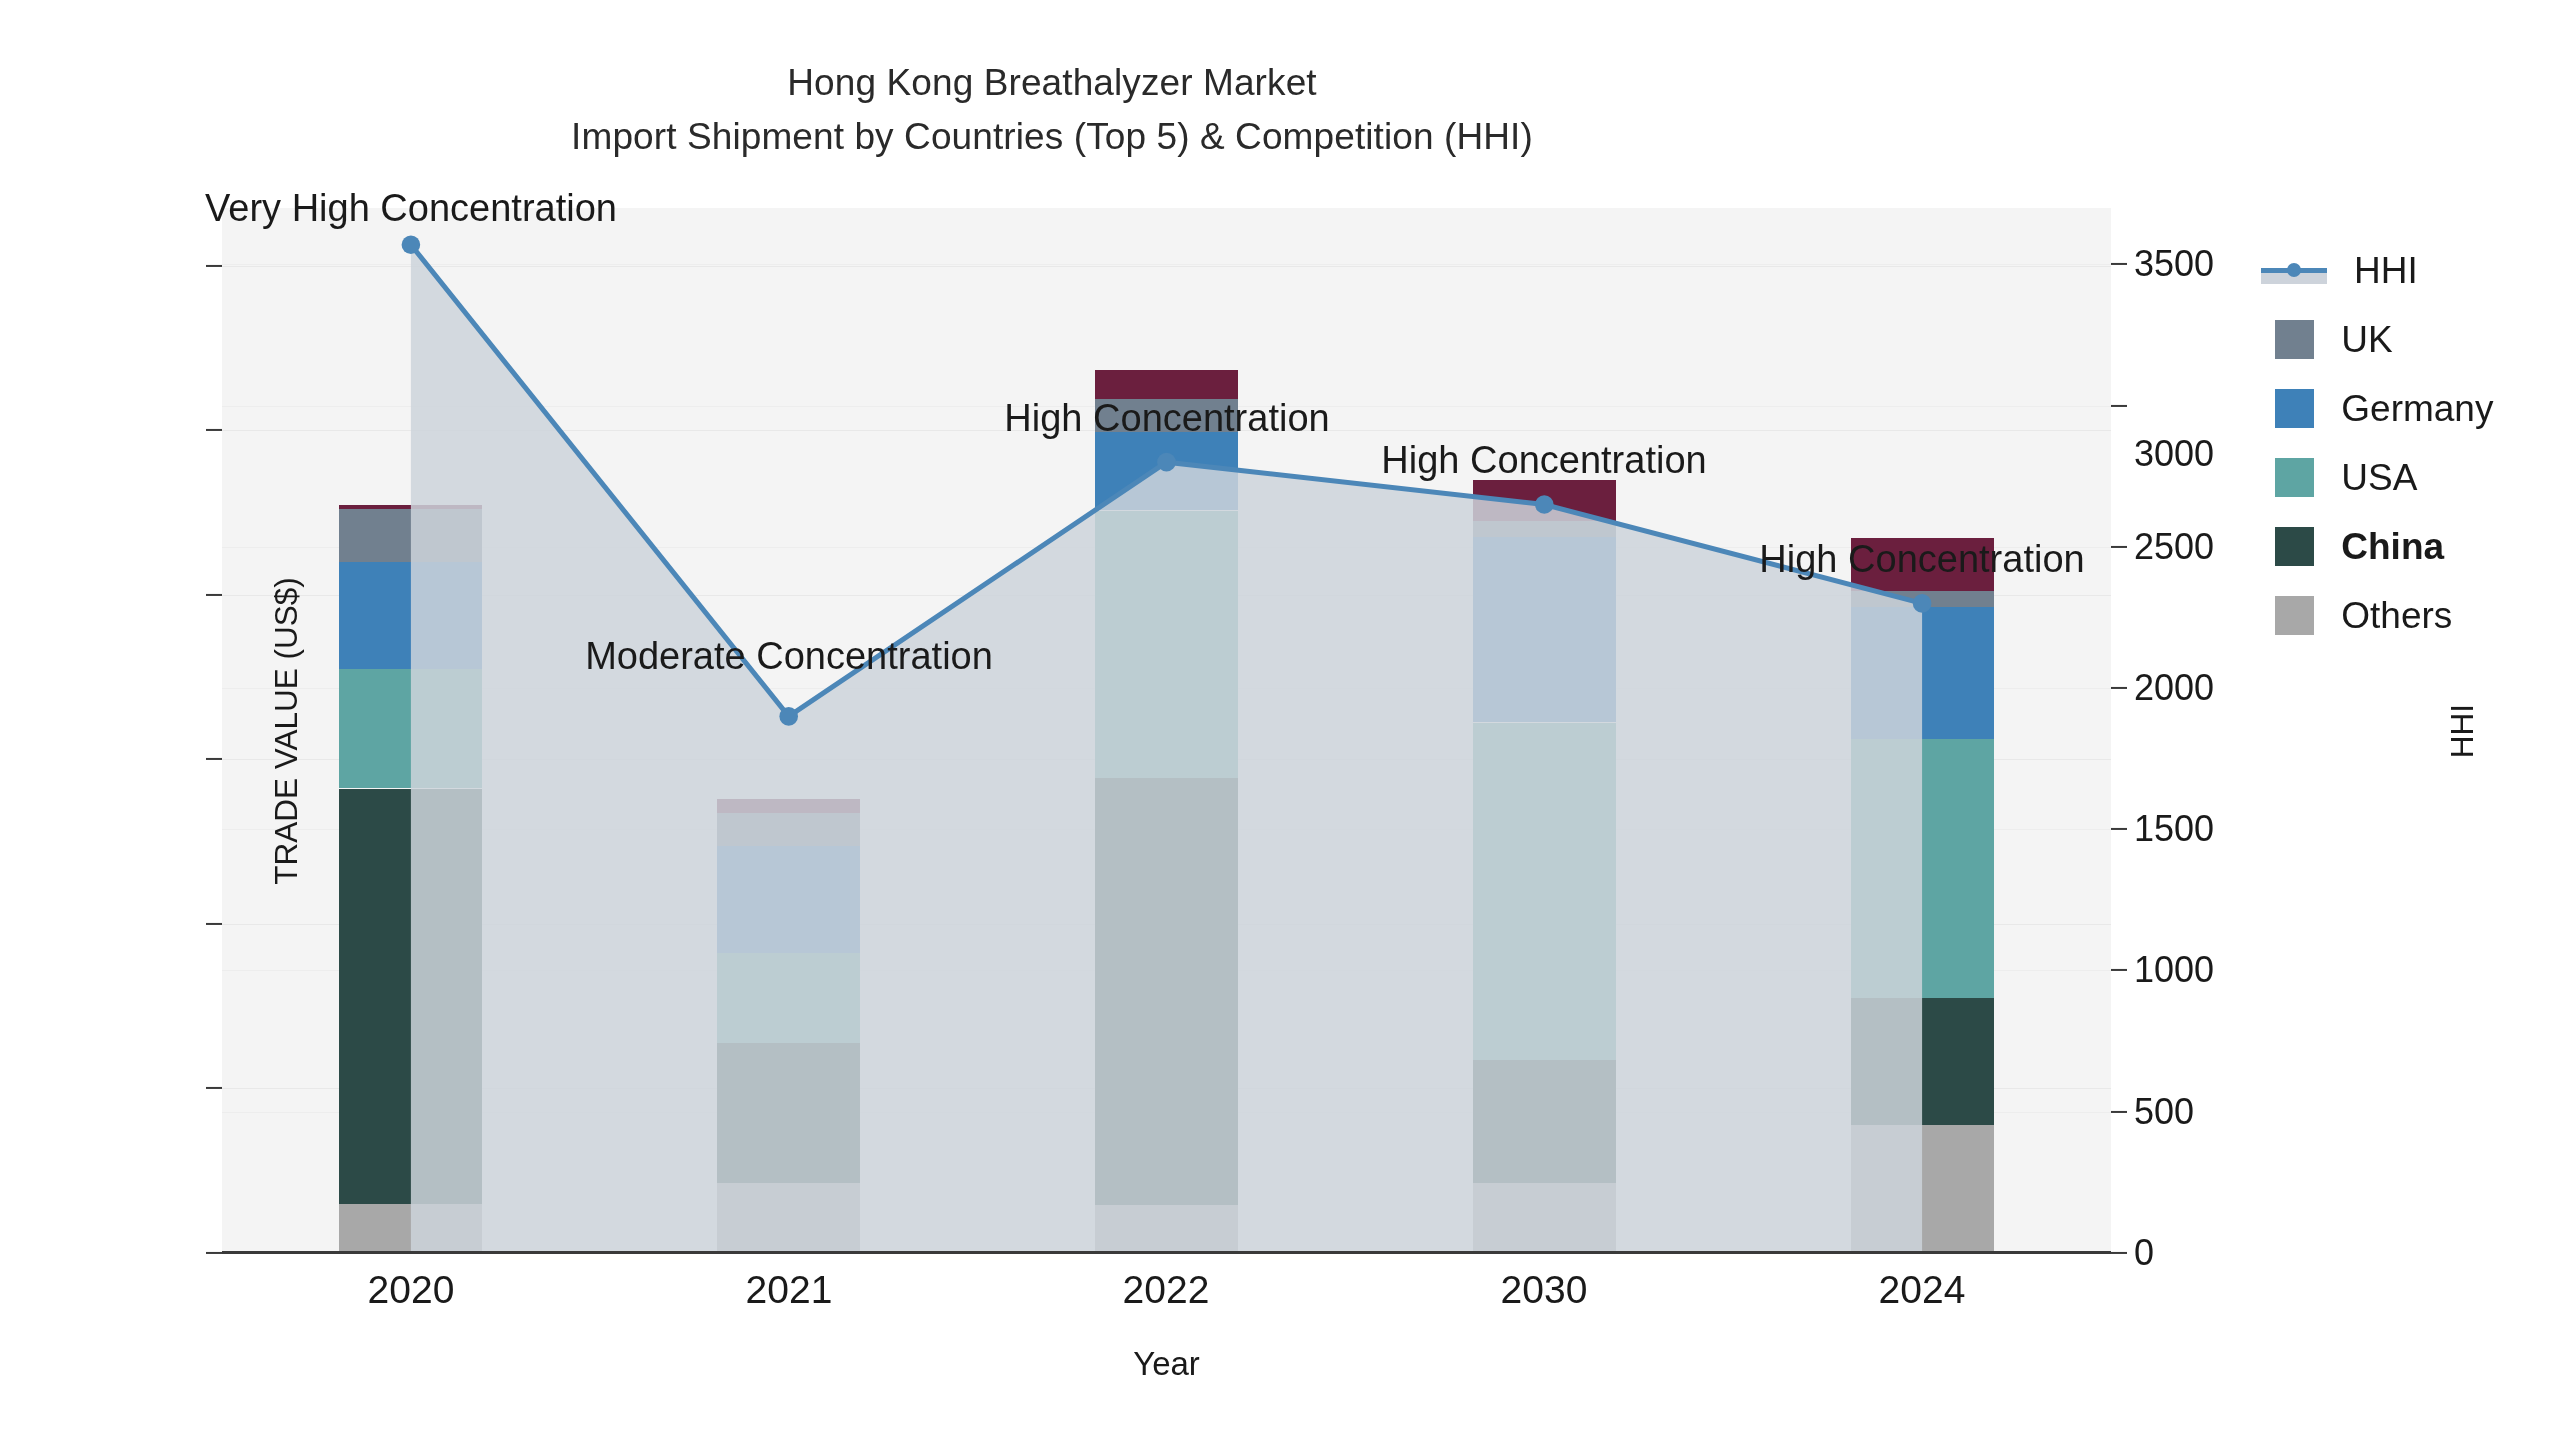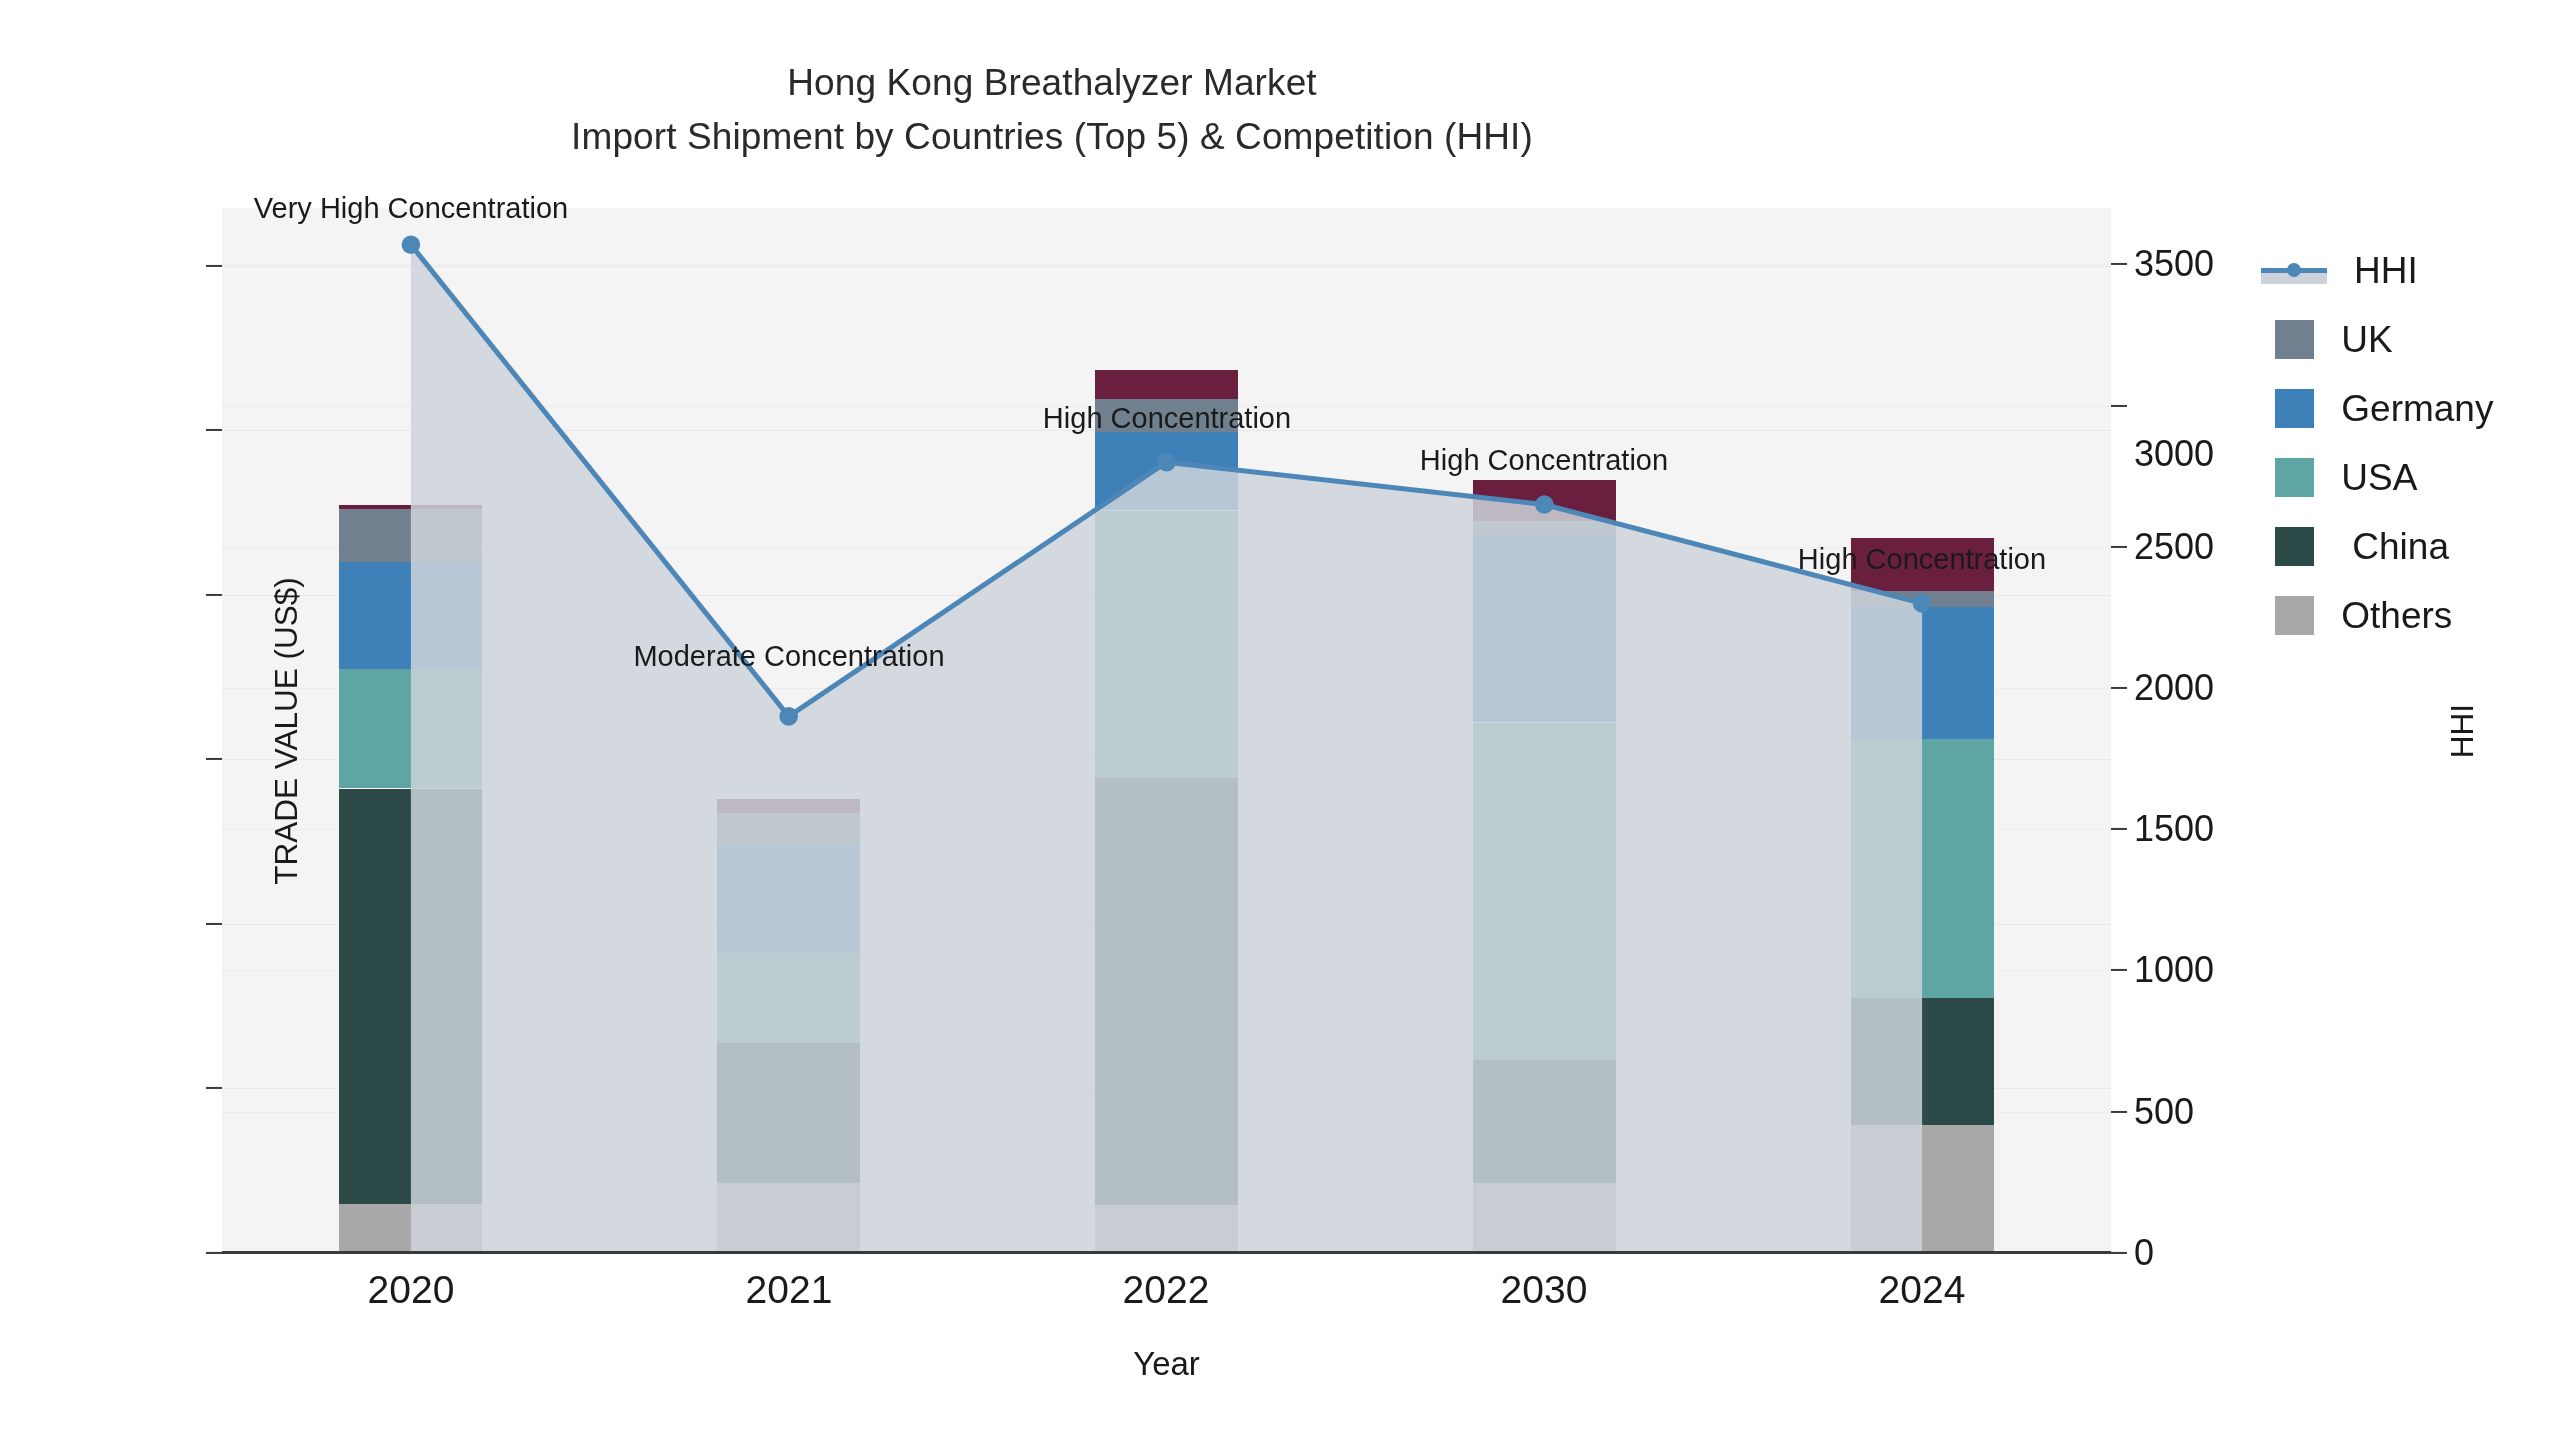--- a/index.html
+++ b/index.html
@@ -95,21 +95,21 @@
   
   #hhi-svg {
     position: absolute; left: 0; top: 0;
     width: 1889px; height: 1045px;
     overflow: visible; pointer-events: none;
   }
 
   
   .annotation {
     position: absolute;
-    font-size: 29px; color: #1a1a1a;
+    font-size: 38px; color: #1a1a1a;
     white-space: nowrap;
     transform: translate(-50%, -50%);
   }
 
   
   #legend {
     position: absolute;
     left: 2261px; top: 236px;
     width: 315px;
   }
@@ -292,21 +292,21 @@
         <span class="legend-label" style="margin-left: 0px;">Germany</span>
       </div>
       <div class="legend-item">
         <span style="width: 14.3px; flex: 0 0 auto;"></span>
         <span class="legend-swatch" style="background: rgb(94, 165, 163);"></span>
         <span class="legend-label" style="margin-left: 0px;">USA</span>
       </div>
       <div class="legend-item">
         <span style="width: 14.3px; flex: 0 0 auto;"></span>
         <span class="legend-swatch" style="background: rgb(44, 74, 71);"></span>
-        <span class="legend-label" style="margin-left: 11px;">China</span>
+        <span class="legend-label" style="margin-left: 0px; font-weight: bold;">China</span>
       </div>
       <div class="legend-item">
         <span style="width: 14.3px; flex: 0 0 auto;"></span>
         <span class="legend-swatch" style="background: rgb(168, 168, 168);"></span>
         <span class="legend-label" style="margin-left: 0px;">Others</span>
       </div>
     </div>
 
 </div>
 

